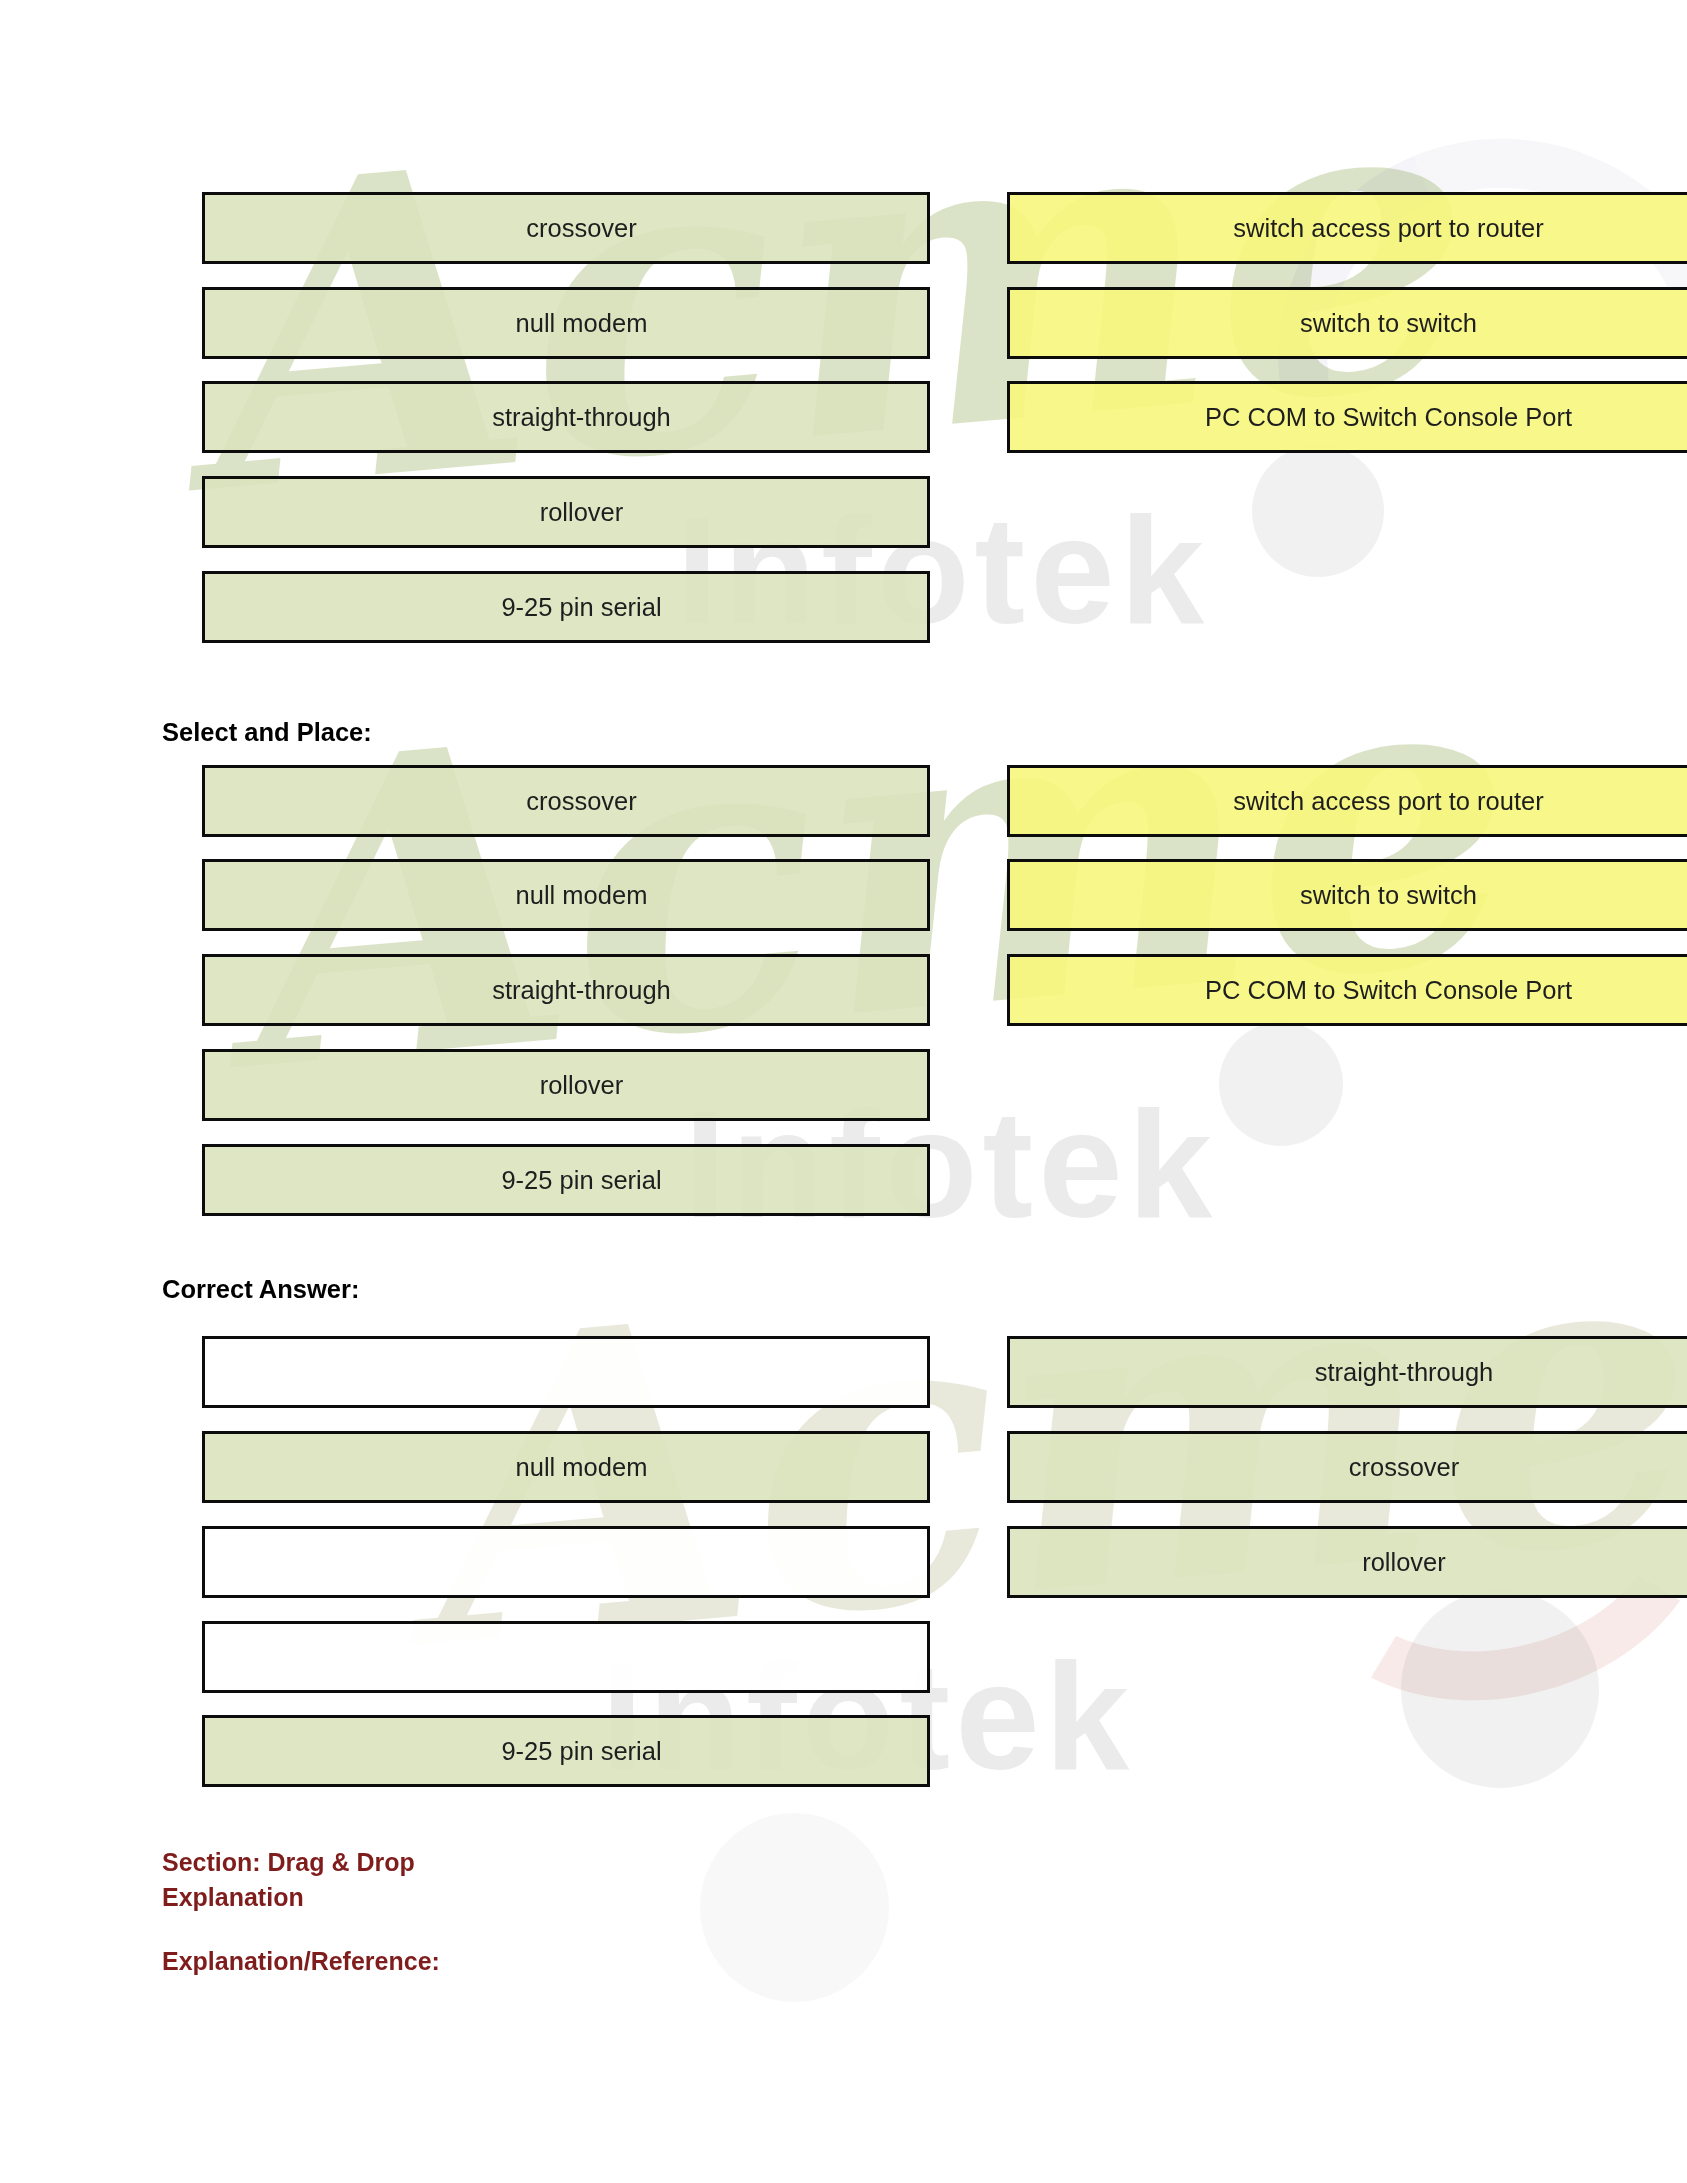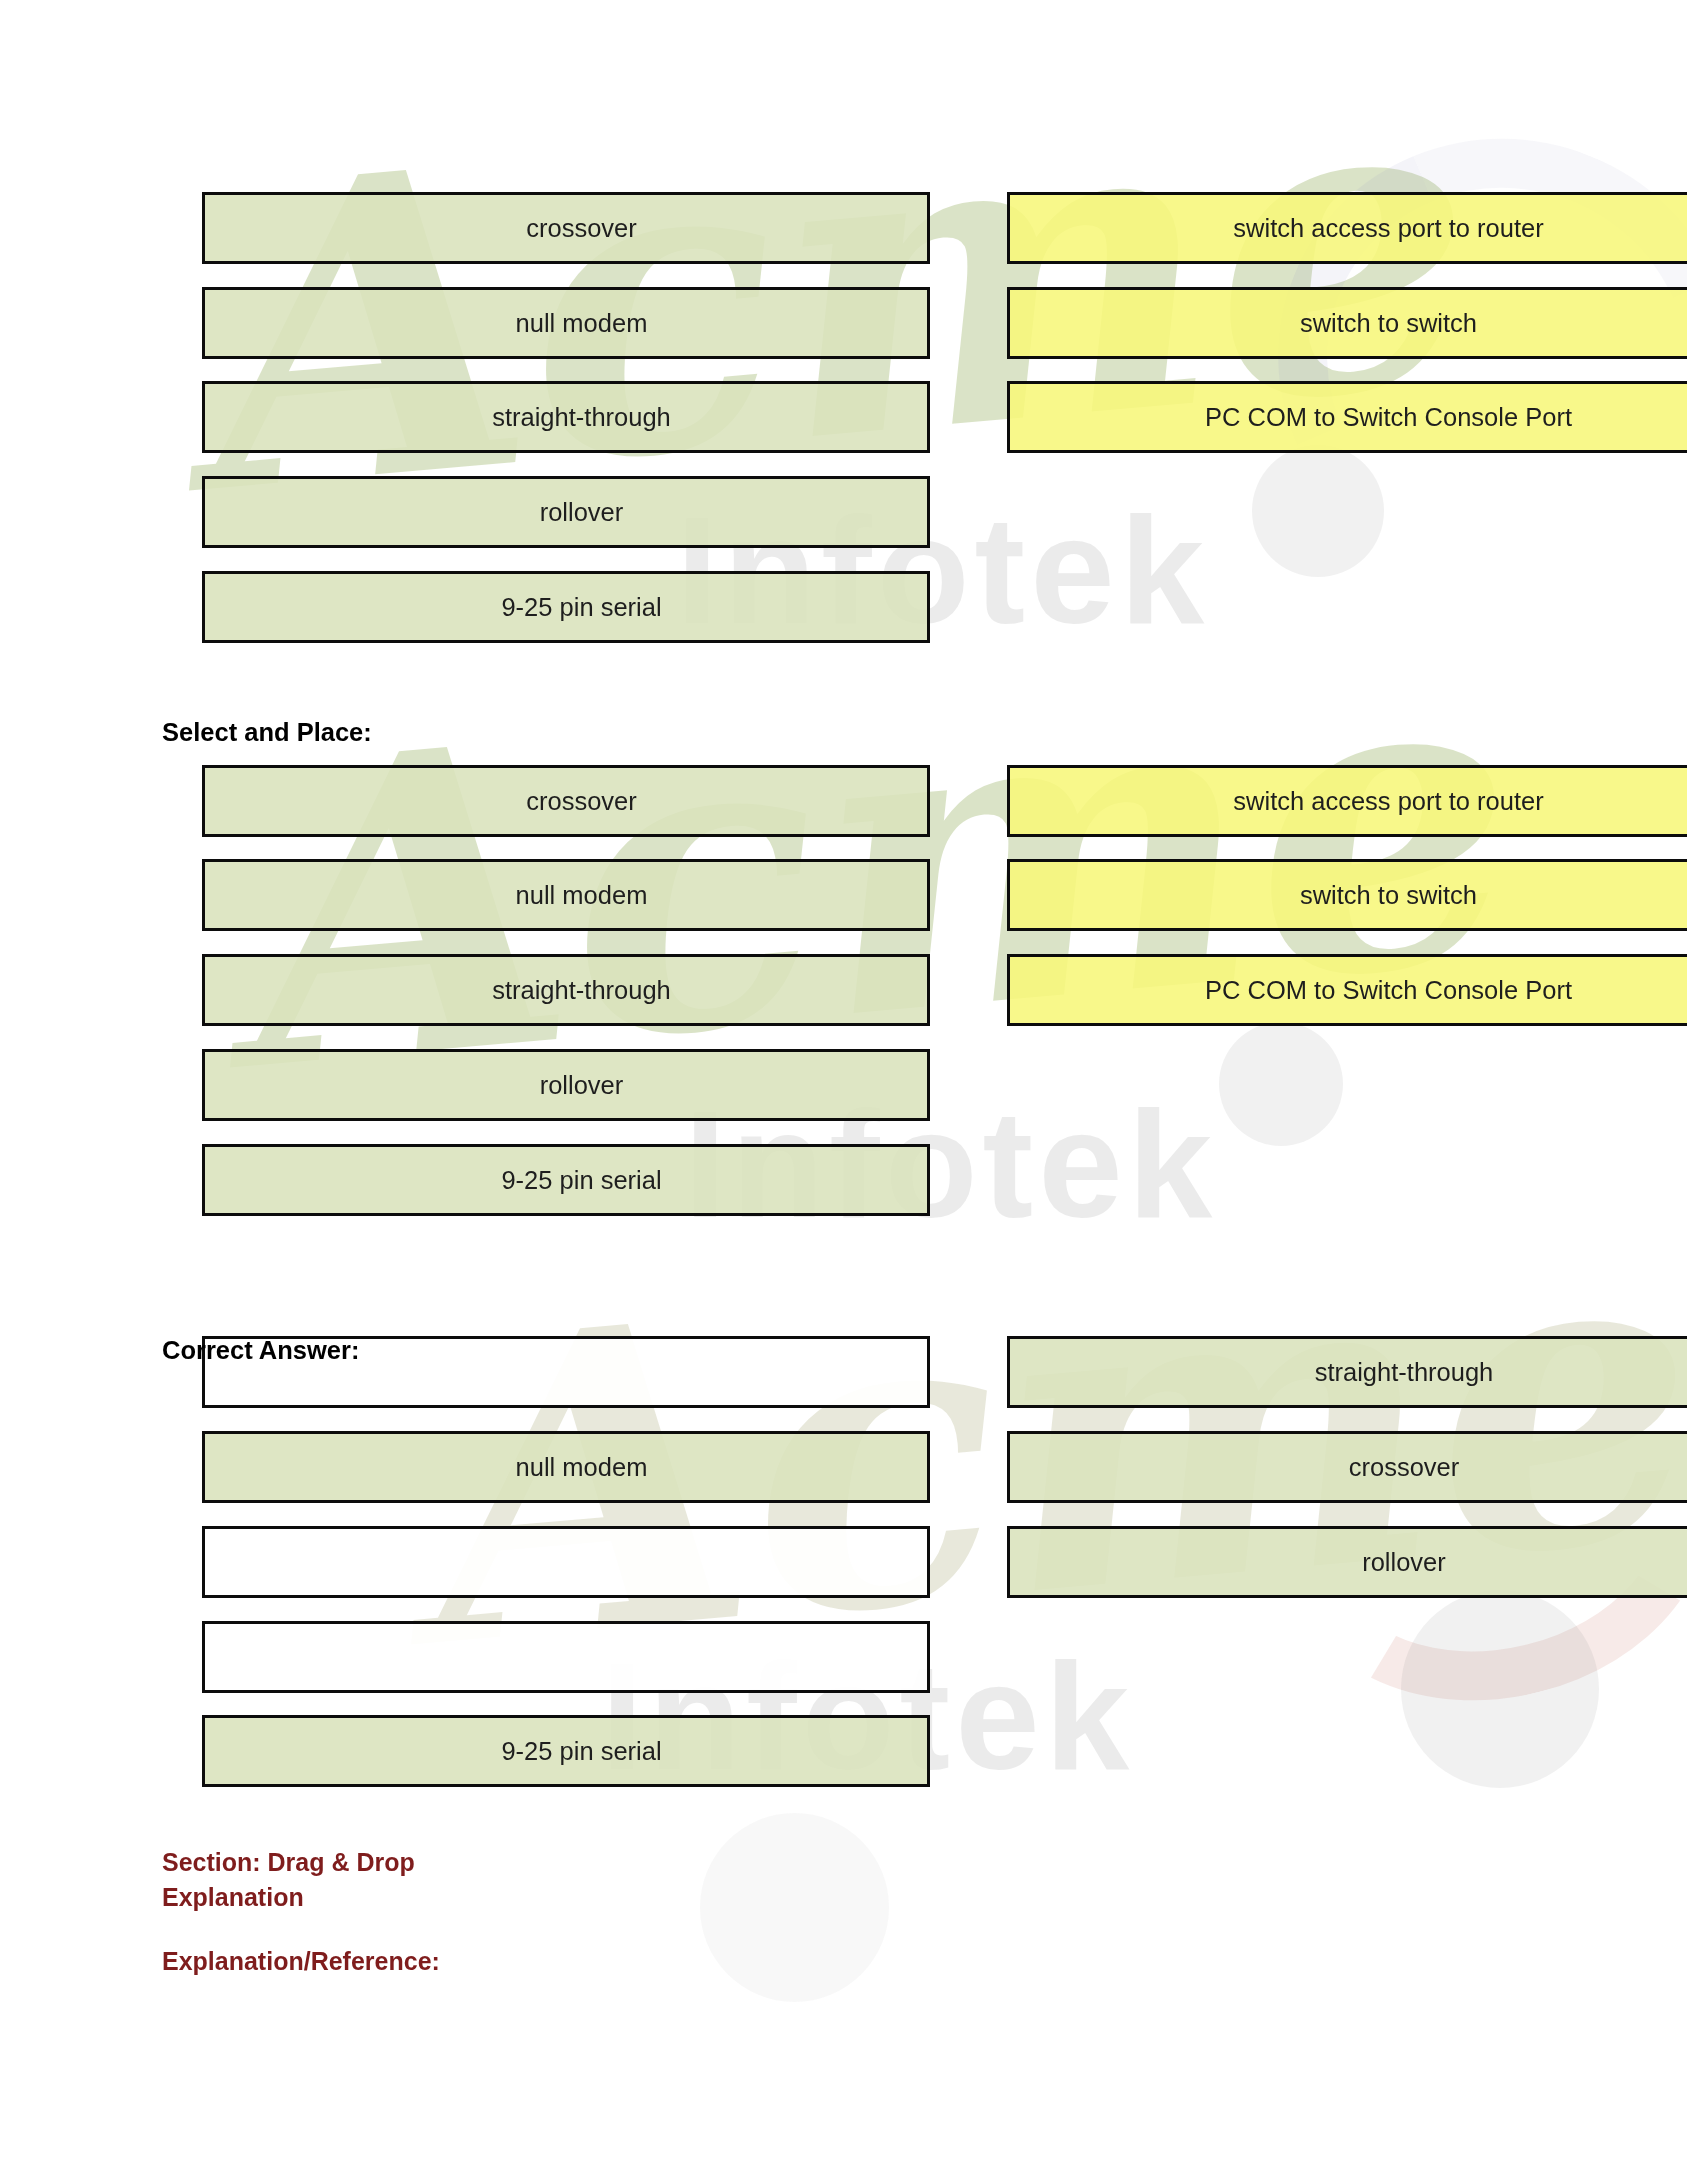--- a/index.html
+++ b/index.html
@@ -126,21 +126,21 @@
     <div class="box green lcol" style="top:859px">null modem</div>
     <div class="box green lcol" style="top:954px">straight-through</div>
     <div class="box green lcol" style="top:1049px">rollover</div>
     <div class="box green lcol" style="top:1144px">9-25 pin serial</div>
 
     <div class="box yellow rcol" style="top:765px">switch access port to router</div>
     <div class="box yellow rcol" style="top:859px">switch to switch</div>
     <div class="box yellow rcol" style="top:954px">PC COM to Switch Console Port</div>
   </div>
 
-  <div class="heading" style="top:1336px">Correct Answer:</div>
+  <div class="heading" style="top:1275px">Correct Answer:</div>
 
   <div>
     <div class="box blank lcol" style="top:1336px"></div>
     <div class="box green lcol" style="top:1431px">null modem</div>
     <div class="box blank lcol" style="top:1526px"></div>
     <div class="box blank lcol" style="top:1621px"></div>
     <div class="box green lcol" style="top:1715px">9-25 pin serial</div>
 
     <div class="box green rcol" style="top:1336px">straight-through</div>
     <div class="box green rcol" style="top:1431px">crossover</div>

